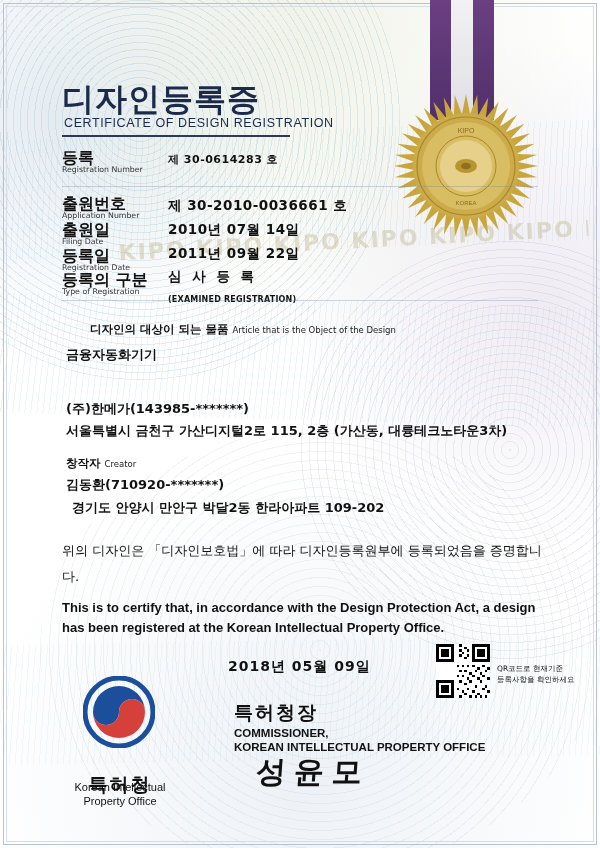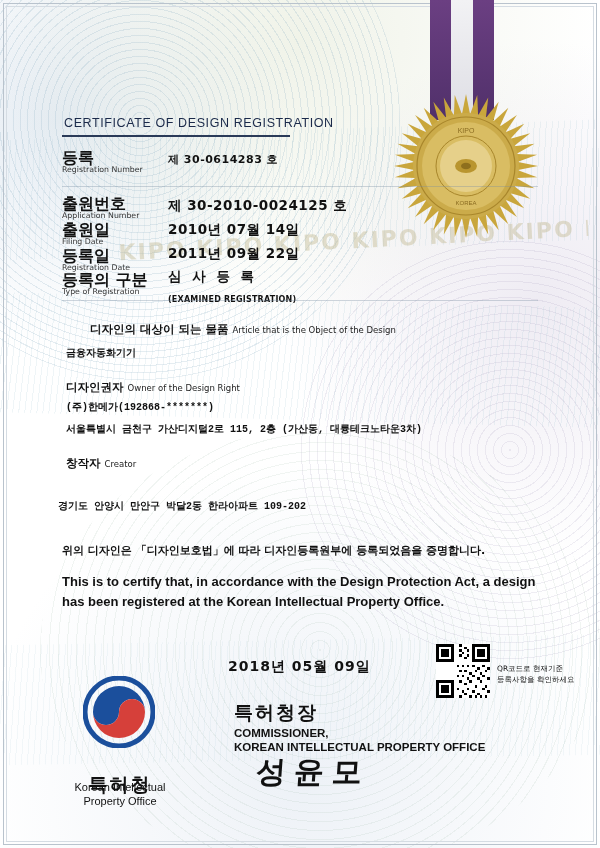--- a/index.html
+++ b/index.html
@@ -188,33 +188,32 @@
     font-weight: bold;
     color: #111;
   }
   .sect-lab .en {
     font-weight: normal;
     font-size: 8.5px;
     color: #222;
   }
   .sect-val {
     position: absolute;
-    font-size: 10px;
-    font-weight: bold;
-    color: #111;
-    font-family: Liberation Mono, monospace;
+    font-size: 13px;
+    font-weight: bold;
+    color: #111;
   }
   .statement {
     position: absolute;
     left: 62px;
     width: 480px;
   }
   .statement .s-ko {
-    font-size: 11px;
-    font-weight: bold;
+    font-size: 13px;
+    font-weight: normal;
     line-height: 26px;
     color: #111;
   }
   .statement .s-en {
     font-size: 13px;
     font-weight: bold;
     line-height: 20px;
     color: #111;
     margin-top: 8px;
   }
@@ -382,35 +381,36 @@
         <circle r="30" fill="none" stroke="#a8862b" stroke-width="1"></circle>
         <circle r="26" fill="#e6d08a"></circle>
         <ellipse rx="11" ry="7" fill="#b9952f"></ellipse>
         <ellipse rx="5" ry="3.2" fill="#8e6f1d"></ellipse>
         <text y="-33" text-anchor="middle" font-size="7" fill="#8a6c22" font-family="'Liberation Sans',sans-serif">KIPO</text>
         <text y="39" text-anchor="middle" font-size="6" fill="#8a6c22" font-family="'Liberation Sans',sans-serif">KOREA</text>
       </g>
     </g>
   </svg>
 
+  <div class="title-ko ko">디자인등록증</div>
   <div class="title-en">CERTIFICATE OF DESIGN REGISTRATION</div>
   <div class="title-rule"></div>
 
   <div class="field ko" style="left:62px; top:150px;">
     <span class="lab-ko">등록</span>
     <span class="lab-en">Registration Number</span>
   </div>
   <div class="val ko" style="left:168px; top:152px; font-size:11px;">제 30-0614283 호</div>
   <div class="hairline" style="left:62px; top:186px; width:476px;"></div>
 
   <div class="field ko" style="left:62px; top:196px;">
     <span class="lab-ko">출원번호</span>
     <span class="lab-en">Application Number</span>
   </div>
-  <div class="val ko" style="left:168px; top:197px;">제 30-2010-0024125 호</div>
+  <div class="val ko" style="left:168px; top:197px;">제 30-2010-0036661 호</div>
 
   <div class="field ko" style="left:62px; top:222px;">
     <span class="lab-ko">출원일</span>
     <span class="lab-en">Filing Date</span>
   </div>
   <div class="val ko" style="left:168px; top:221px;">2010년  07월  14일</div>
 
   <div class="field ko" style="left:62px; top:248px;">
     <span class="lab-ko">등록일</span>
     <span class="lab-en">Registration Date</span>
@@ -427,32 +427,29 @@
   </div>
 
   <div class="hairline" style="left:62px; top:300px; width:476px;"></div>
 
   <div class="sect-lab ko" style="left:66px; top:322px;margin-left:24px;">
     <span>디자인의 대상이 되는 물품</span>
     <span class="en">Article that is the Object of the Design</span>
   </div>
   <div class="sect-val ko" style="left:66px; top:346px;">금융자동화기기</div>
 
-  <div class="sect-lab ko" style="left:66px; top:380px;">
-    <span>디자인권자</span>
-    <span class="en">Owner of the Design Right</span>
-  </div>
-  <div class="sect-val ko" style="left:66px; top:400px;">(주)한메가(192868-*******)</div>
+  <div class="sect-val ko" style="left:66px; top:400px;">(주)한메가(143985-*******)</div>
   <div class="sect-val ko" style="left:66px; top:422px;">서울특별시 금천구 가산디지털2로 115, 2층 (가산동, 대륭테크노타운3차)</div>
 
   <div class="sect-lab ko" style="left:66px; top:456px;">
     <span>창작자</span>
     <span class="en">Creator</span>
   </div>
-  <div class="sect-val ko" style="left:58px; top:499px;">경기도 안양시 만안구 박달2동 한라아파트 109-202</div>
+  <div class="sect-val ko" style="left:66px; top:476px;">김동환(710920-*******)</div>
+  <div class="sect-val ko" style="left:72px; top:499px;">경기도 안양시 만안구 박달2동 한라아파트 109-202</div>
 
   <div class="statement" style="top:538px;">
     <div class="s-ko ko">위의 디자인은 「디자인보호법」에 따라 디자인등록원부에 등록되었음을 증명합니다.</div>
     <div class="s-en">This is to certify that, in accordance with the Design Protection Act, a design has been registered at the Korean Intellectual Property Office.</div>
   </div>
 
   <div class="date-line ko">2018년  05월  09일</div>
 
   <svg class="qr" viewBox="0 0 21 21" shape-rendering="crispEdges">
     <rect width="21" height="21" fill="#fff"></rect>

